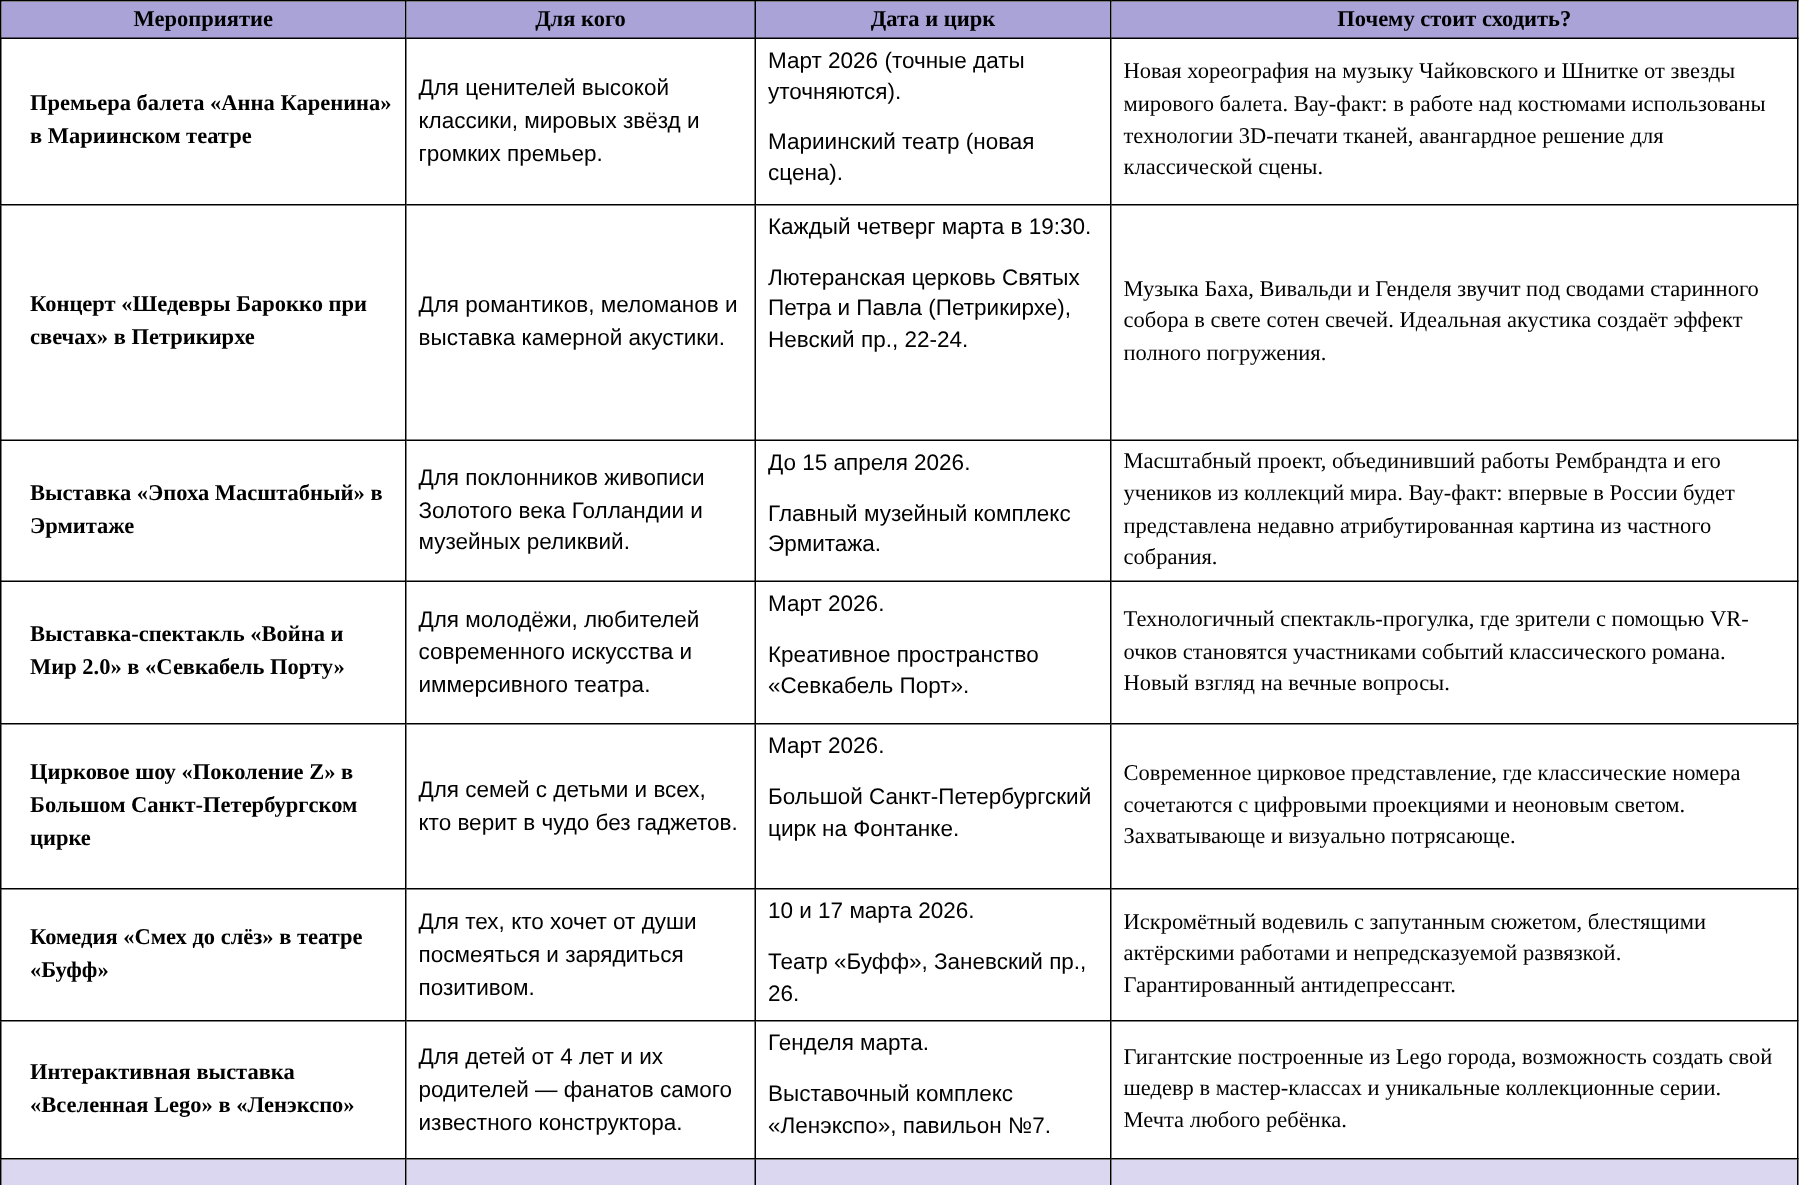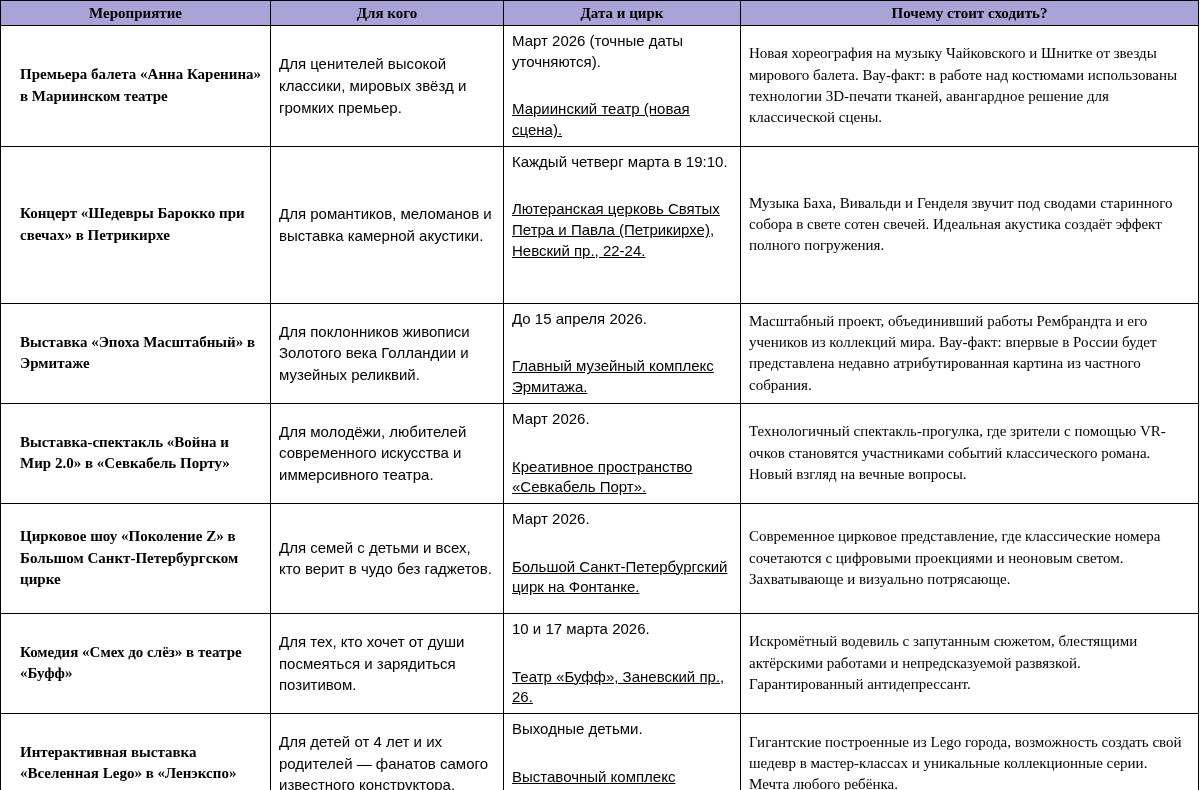--- a/index.html
+++ b/index.html
@@ -27,21 +27,21 @@
     vertical-align:middle;
     padding:4px 8px;
   }
   
   td.c3{
     font:15px/1.38 "Liberation Sans", sans-serif;
     vertical-align:top;
     padding:5px 8px;
   }
   td.c3 p{margin:0;}
-  td.c3 p.place{margin-top:27px;text-decoration:underline;}
+  td.c3 p.place{margin-top:13px;}
   td.c3 b{font-weight:normal;}
   
   td.c4{
     font:15px/1.42 "Liberation Serif", serif;
     vertical-align:middle;
     padding:4px 10px 4px 8px;
   }
   tr.footer td{
     background:var(--footer-bg,#dcd7f0);
     height:20px;
@@ -73,21 +73,21 @@
       <td class="c3">
         <p class="date"><b>Март 2026</b><span> (точные даты уточняются).</span></p>
         <p class="place">Мариинский театр (новая сцена).</p>
       </td>
       <td class="c4">Новая хореография на музыку Чайковского и Шнитке от звезды мирового балета. Вау-факт: в работе над костюмами использованы технологии 3D-печати тканей, авангардное решение для классической сцены.</td>
     </tr>
     <tr style="height:157px">
       <td class="c1">Концерт «Шедевры Барокко при свечах» в Петрикирхе</td>
       <td class="c2">Для романтиков, меломанов и выставка камерной акустики.</td>
       <td class="c3">
-        <p class="date"><b>Каждый четверг марта в 19:10.</b><span></span></p>
+        <p class="date"><b>Каждый четверг марта в 19:30.</b><span></span></p>
         <p class="place">Лютеранская церковь Святых Петра и Павла (Петрикирхе), Невский пр., 22-24.</p>
       </td>
       <td class="c4">Музыка Баха, Вивальди и Генделя звучит под сводами старинного собора в свете сотен свечей. Идеальная акустика создаёт эффект полного погружения.</td>
     </tr>
     <tr style="height:93px">
       <td class="c1">Выставка «Эпоха Масштабный» в Эрмитаже</td>
       <td class="c2">Для поклонников живописи Золотого века Голландии и музейных реликвий.</td>
       <td class="c3">
         <p class="date"><b>До 15 апреля 2026.</b><span></span></p>
         <p class="place">Главный музейный комплекс Эрмитажа.</p>
@@ -118,21 +118,21 @@
       <td class="c3">
         <p class="date"><b>10 и 17 марта 2026.</b><span></span></p>
         <p class="place">Театр «Буфф», Заневский пр., 26.</p>
       </td>
       <td class="c4">Искромётный водевиль с запутанным сюжетом, блестящими актёрскими работами и непредсказуемой развязкой. Гарантированный антидепрессант.</td>
     </tr>
     <tr style="height:92px">
       <td class="c1">Интерактивная выставка «Вселенная Lego» в «Ленэкспо»</td>
       <td class="c2">Для детей от 4 лет и их родителей — фанатов самого известного конструктора.</td>
       <td class="c3">
-        <p class="date"><b>Выходные детьми.</b><span></span></p>
+        <p class="date"><b>Генделя марта.</b><span></span></p>
         <p class="place">Выставочный комплекс «Ленэкспо», павильон №7.</p>
       </td>
       <td class="c4">Гигантские построенные из Lego города, возможность создать свой шедевр в мастер-классах и уникальные коллекционные серии. Мечта любого ребёнка.</td>
     </tr>
     <tr class="footer">
       <td></td>
       <td></td>
       <td></td>
       <td></td>
     </tr>

